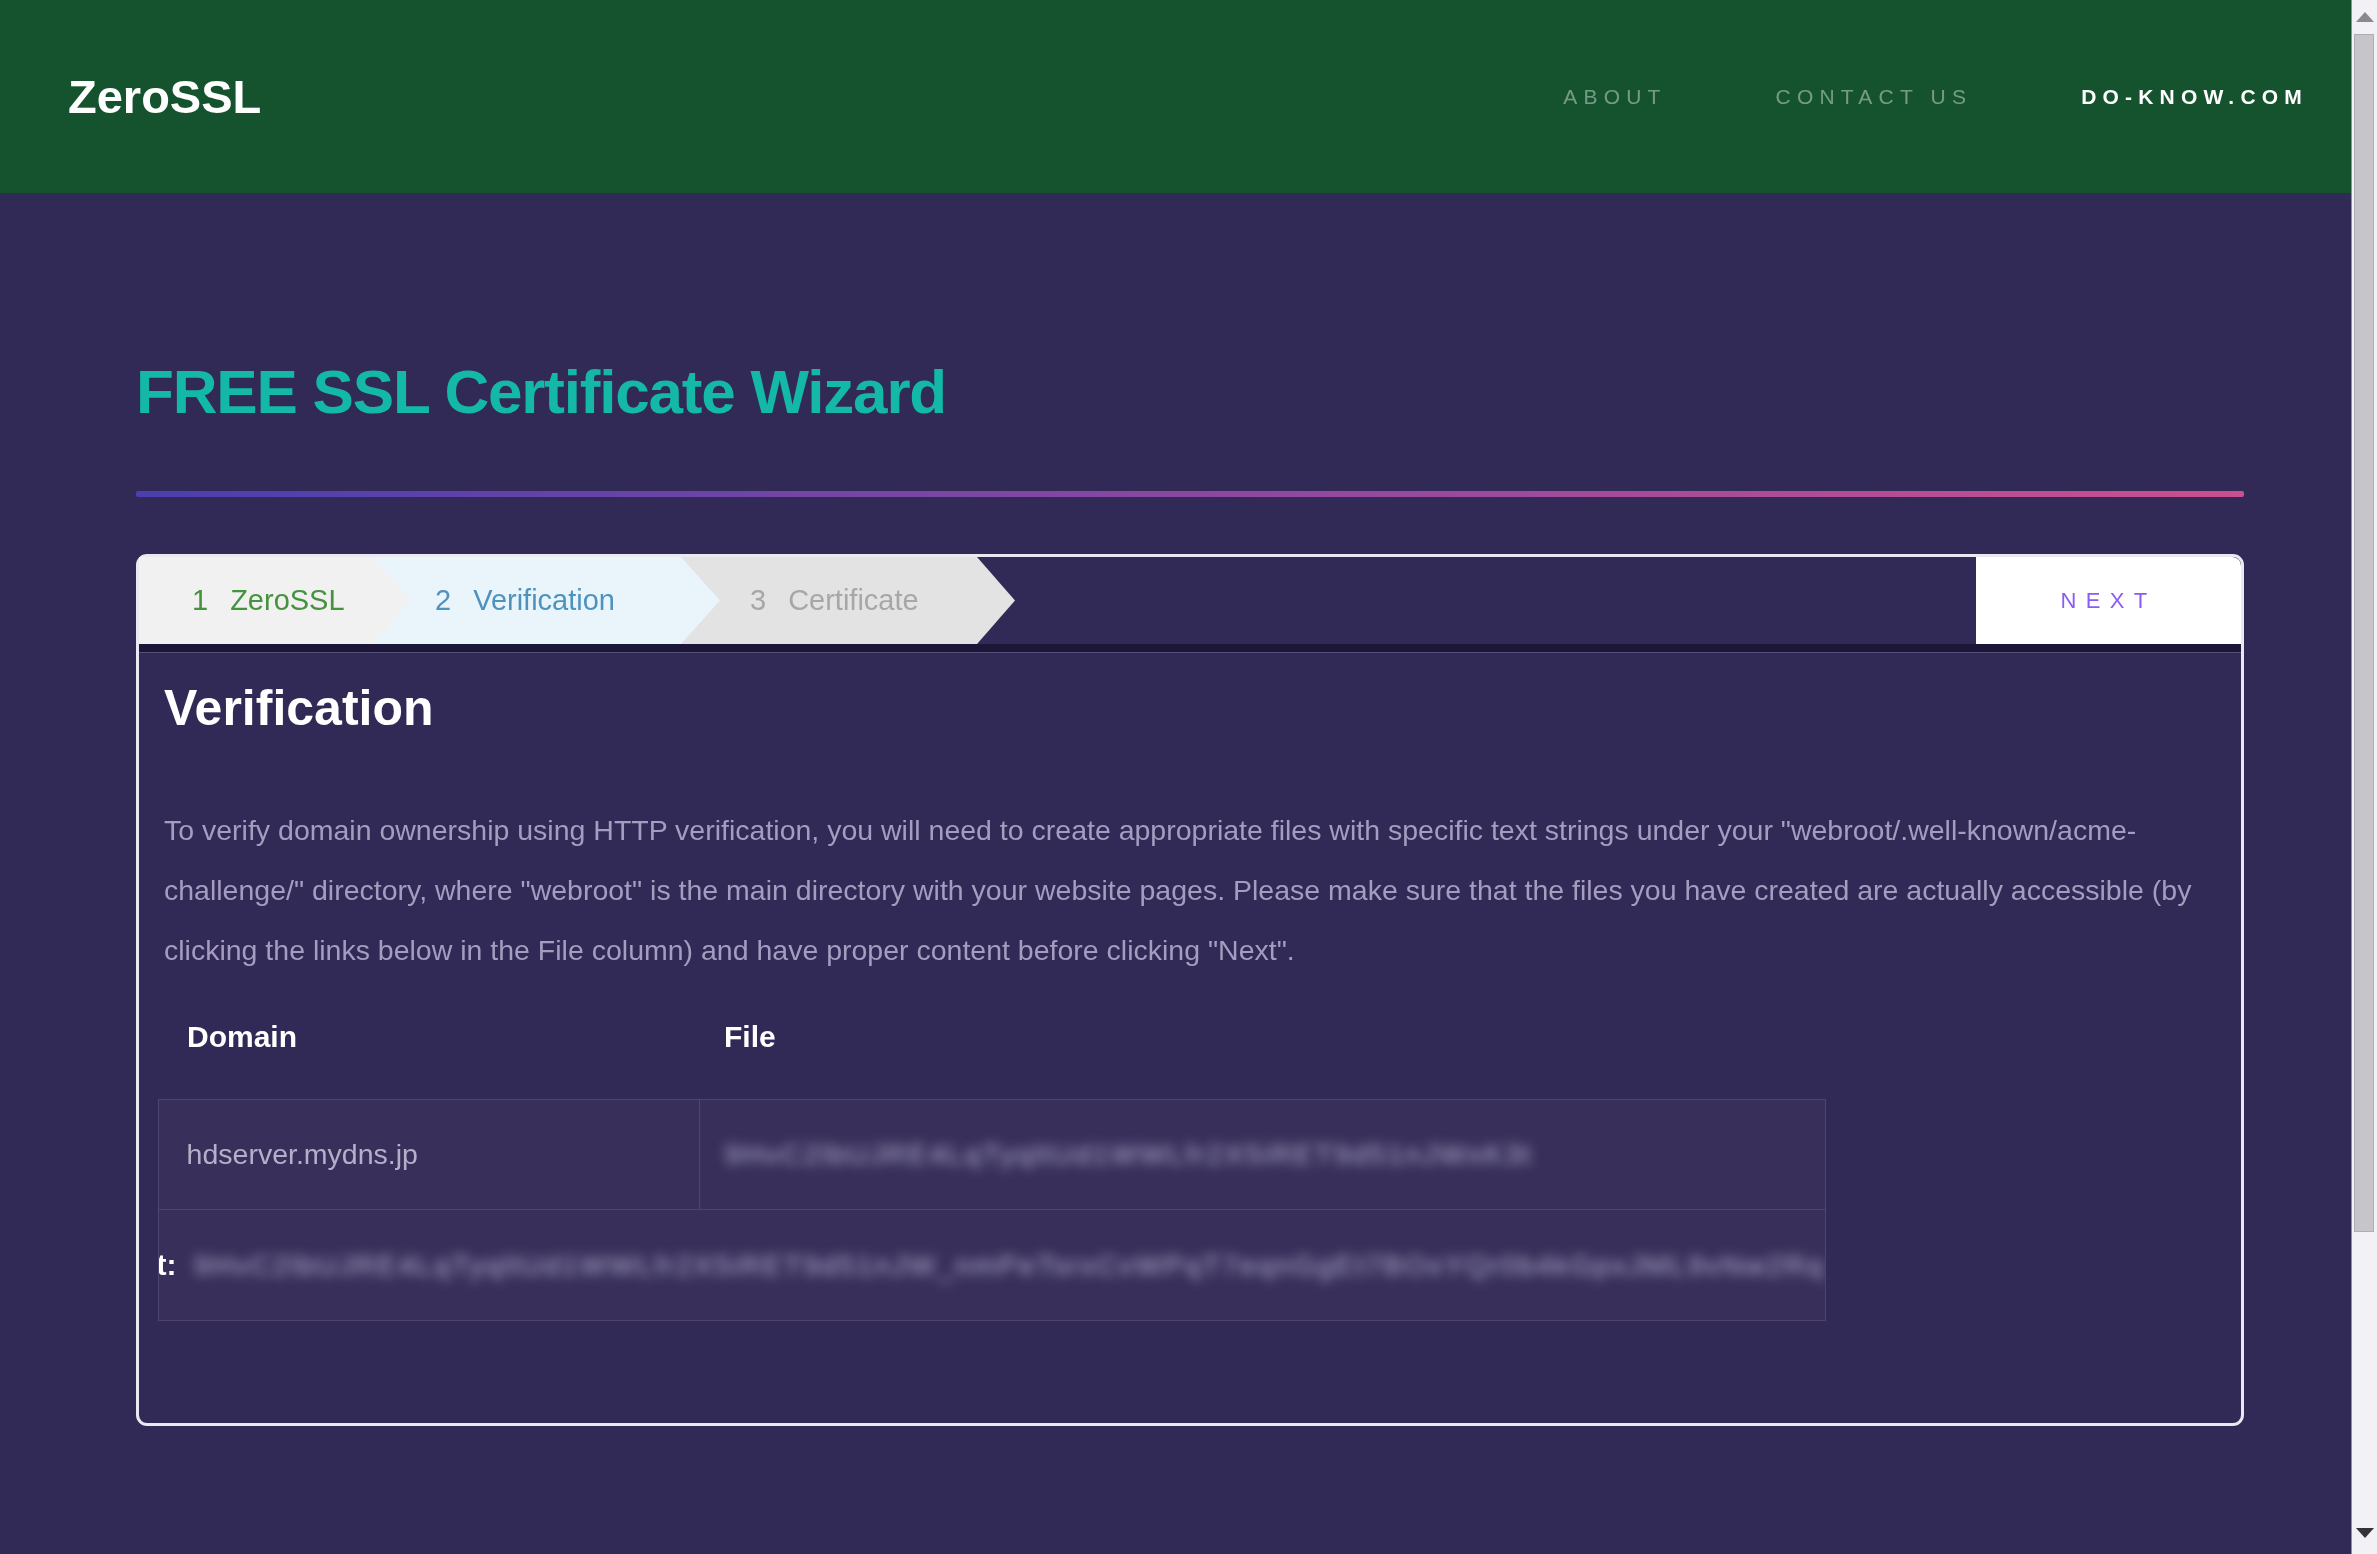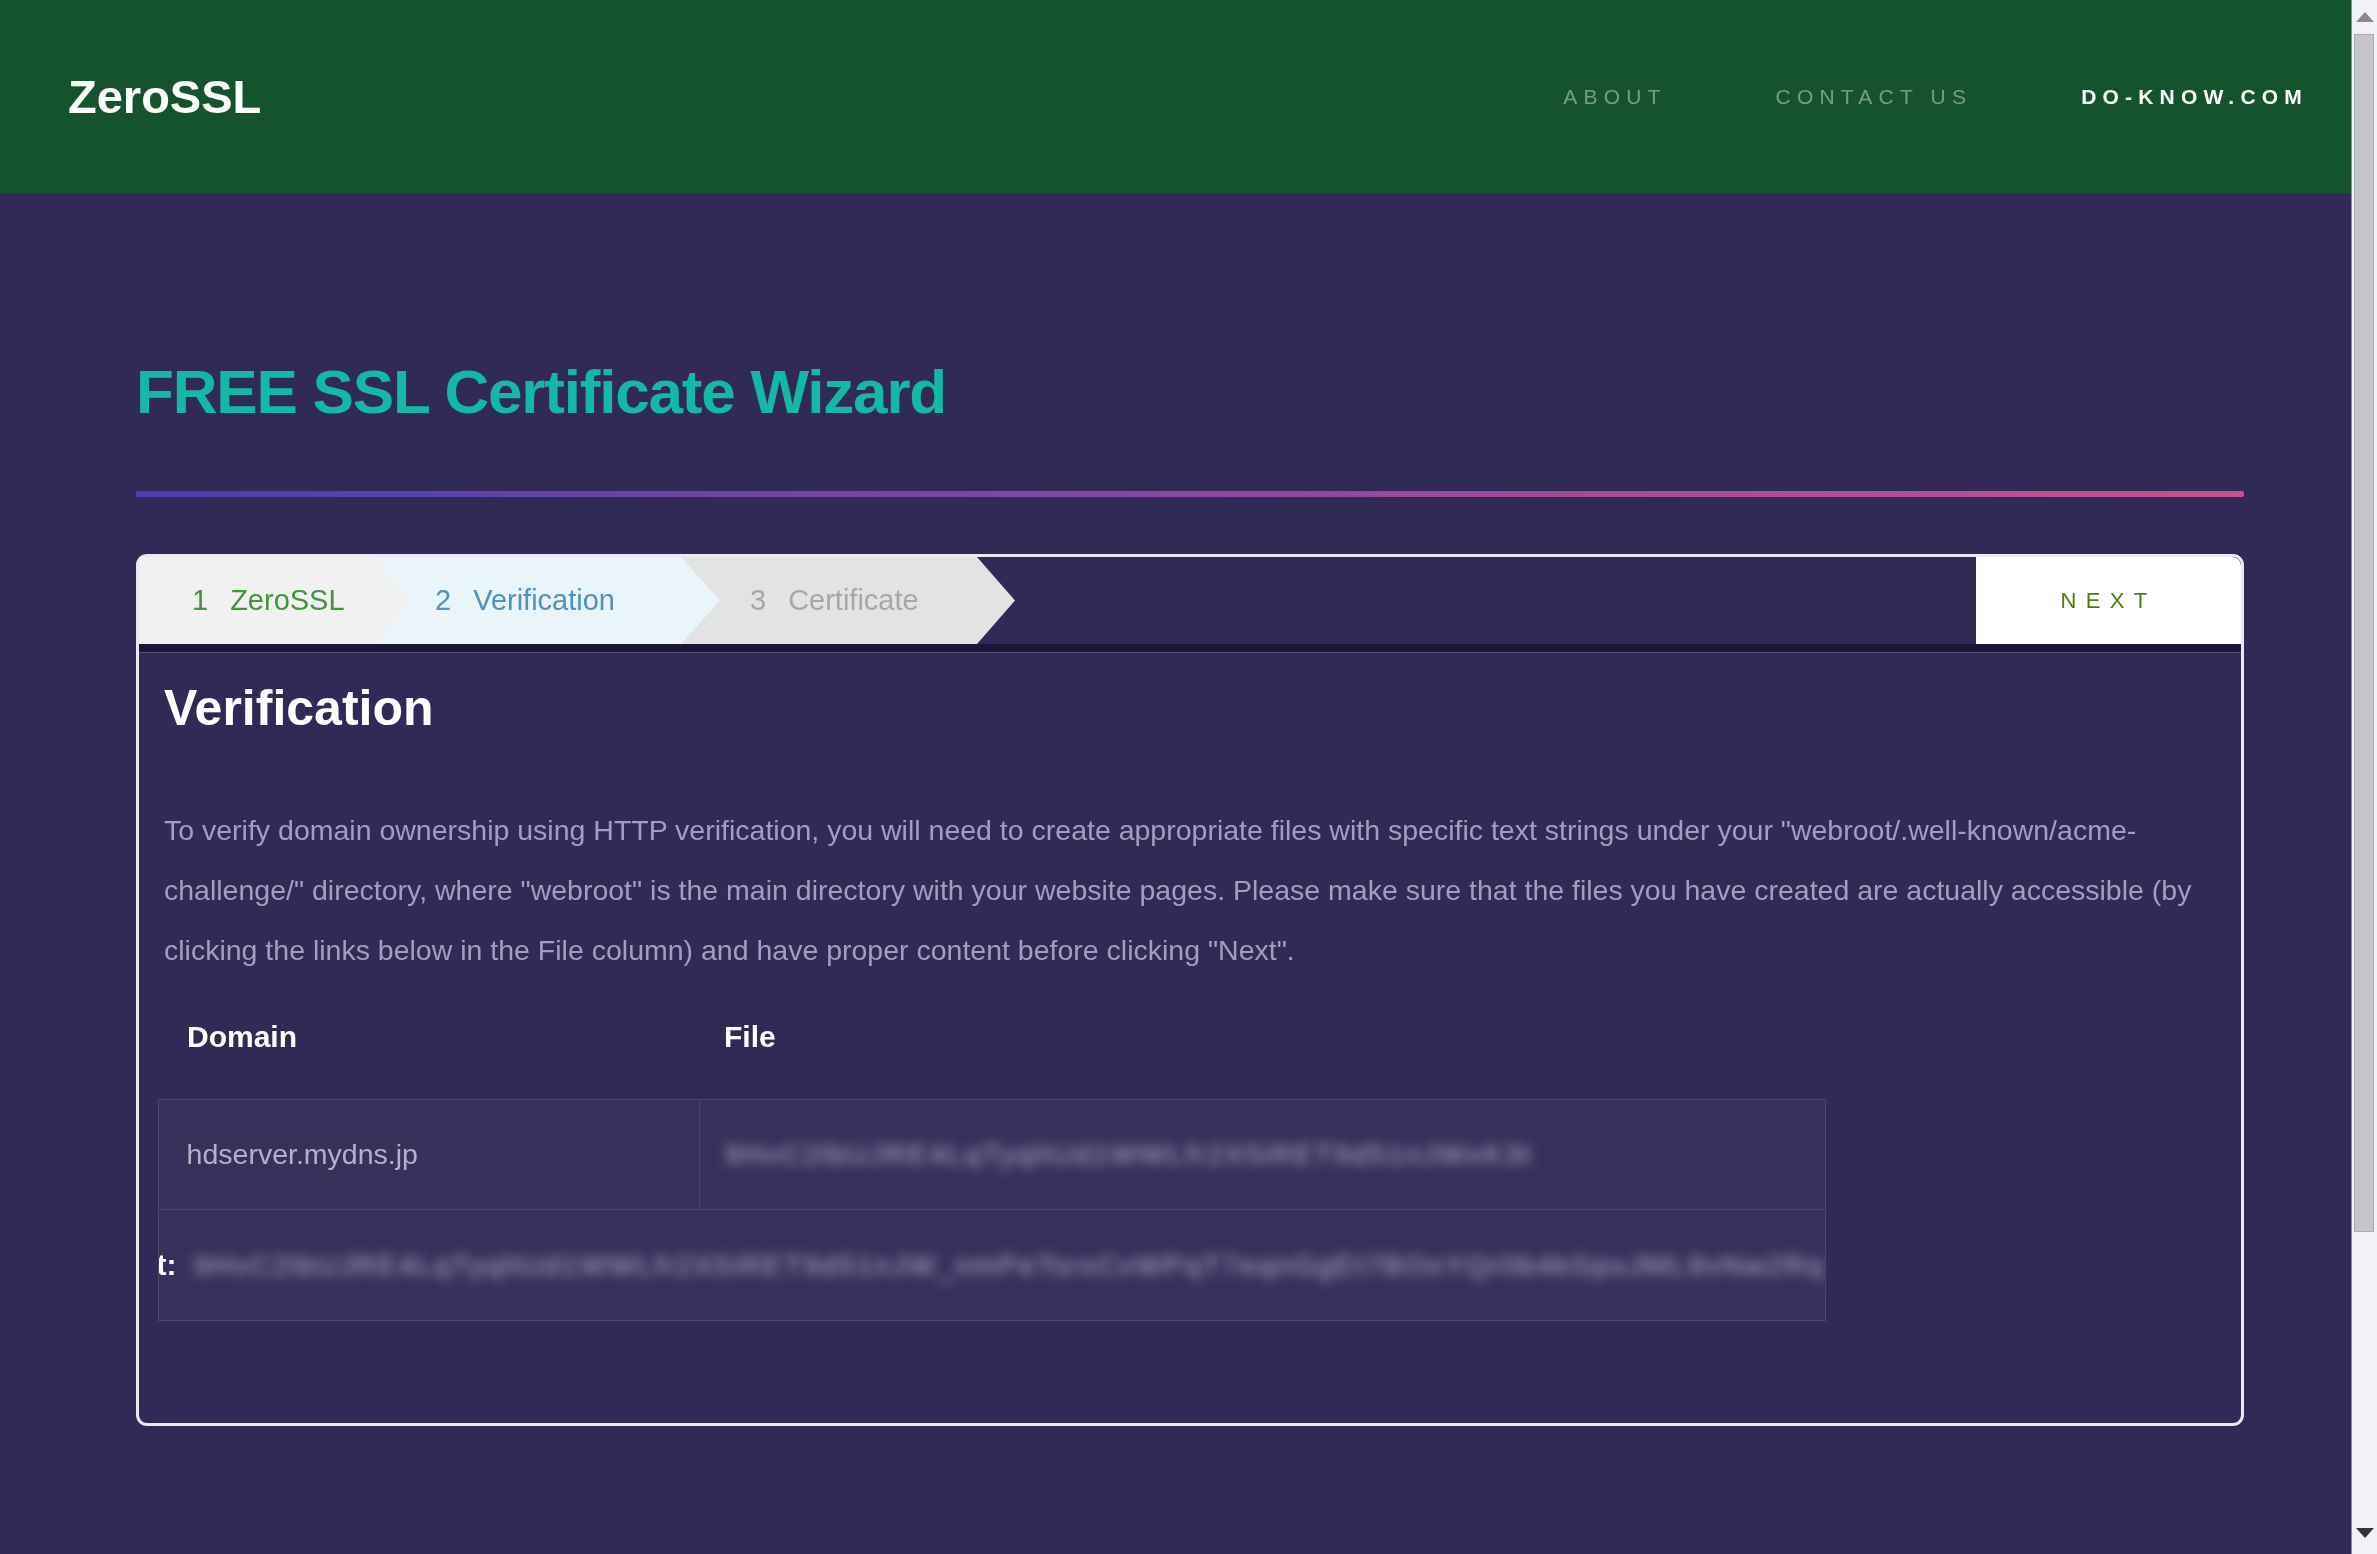--- a/index.html
+++ b/index.html
@@ -56,21 +56,21 @@
   }
   .step-3 {
     left:542px; width:334px; background:#e3e3e3; color:#a7a7a7; z-index:1; padding-left:69px;
     clip-path:polygon(0 0, 296px 0, 334px 50%, 296px 100%, 0 100%);
   }
   .next-btn {
     position:absolute; right:0; top:0; width:265px; height:87px;
     background:#ffffff; border-top-right-radius:8.7px; border:none; cursor:pointer;
     display:flex; align-items:center; justify-content:center;
     font-family:"Liberation Sans", sans-serif;
-    font-size:22px; letter-spacing:9.3px; color:#4d7c0f; font-weight:500;
+    font-size:22px; letter-spacing:9.3px; color:#8b5cf6; font-weight:500;
   }
   .separator { position:absolute; top:87px; left:0; right:0; height:8.7px; background:#1c1738; }
   .content {
     position:absolute; top:95px; left:0; right:0; bottom:0;
     border-top:1.2px solid #555077;
   }
   .content-heading {
     position:absolute; left:25px; top:26px;
     font-size:50px; font-weight:bold; color:#ffffff;
   }

